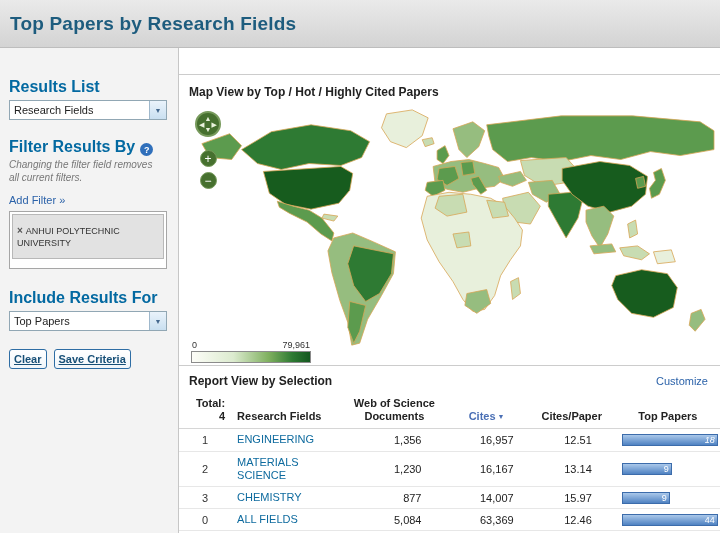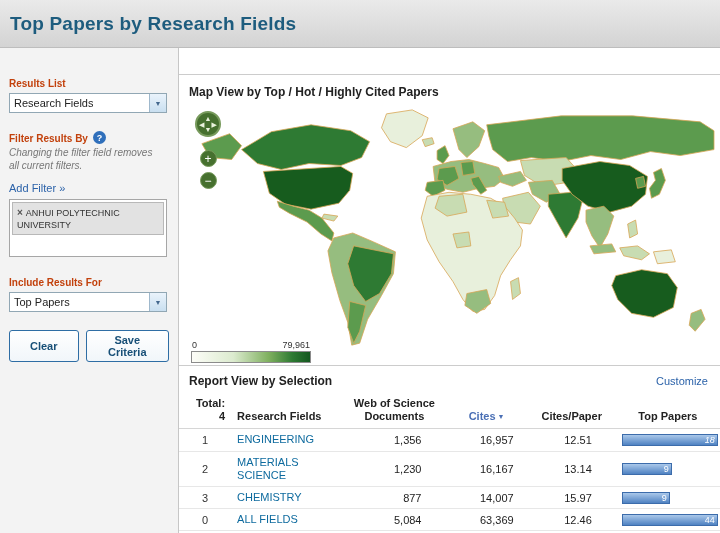--- a/index.html
+++ b/index.html
@@ -10,39 +10,39 @@
   .topbar { height:48px; background:linear-gradient(#eaeaea,#d3d3d3); border-bottom:1px solid #bdbdbd;
             display:flex; align-items:center; padding:0 10px; }
   .topbar h1 { font-size:19px; font-weight:bold; color:#1d5c7e; letter-spacing:0.2px; }
 
   
   .content { display:flex; height:485px; }
   .sidebar { width:179px; background:#f3f3f3; border-right:1px solid #c6c6c6; padding:30px 9px 0 9px; }
   .main { flex:1; background:#fff; display:flex; flex-direction:column; }
 
   
-  .side-label { font-size:10px; font-weight:bold; color:#c2410c; margin-bottom:4px; display:block; }
+  .side-label { font-size:16px; font-weight:bold; color:#0369a1; margin-bottom:4px; display:block; }
   .label-row { display:flex; align-items:flex-end; gap:5px; margin-bottom:3px; }
   .help { width:13px; height:13px; border-radius:50%; background:#2f6fbb; color:#fff; font-size:9px; font-weight:bold;
           display:inline-flex; align-items:center; justify-content:center; cursor:pointer; }
   .selectbox { width:158px; height:20px; background:#fff; border:1px solid #91a7b4; display:flex; align-items:center;
                justify-content:space-between; font-size:11px; margin-bottom:18px; cursor:pointer; }
   .sel-val { padding-left:4px; color:#222; white-space:nowrap; overflow:hidden; }
   .sel-btn { width:17px; height:18px; background:linear-gradient(#eaf3fb,#c9dff0); border-left:1px solid #9fb8cc;
              display:flex; align-items:center; justify-content:center; font-size:7px; color:#44688e; }
   .note { font-size:10px; font-style:italic; color:#777; line-height:1.25; margin:2px 0 6px 0; width:150px; }
   .link { font-size:11px; color:#2b62a9; text-decoration:none; cursor:pointer; }
   .addfilter { display:inline-block; margin:0 0 5px 0; }
   .filterbox { width:158px; height:58px; background:#fff; border:1px solid #a6a6a6; padding:2px; margin-bottom:20px; overflow:hidden; }
-  .filter-tag { background:#e2e2e2; border:1px solid #b8b8b8; font-size:9px; color:#333; padding:3px 4px; line-height:1.3;
+  .filter-tag { background:#e2e2e2; border:1px solid #b8b8b8; font-size:9px; color:#333; padding:9px 4px; line-height:1.3;
                 cursor:pointer; }
   .filter-tag .remove { font-size:10px; font-weight:bold; color:#555; margin-right:3px; cursor:pointer; }
   .btn-row { display:flex; gap:7px; margin-top:8px; }
   .btn { background:linear-gradient(#ffffff,#f1f6fa); border:1px solid #2e6da4; border-radius:3px; color:#174f77;
-         font-size:11px; font-weight:bold; padding:3px 20px; cursor:pointer; font-family:"Liberation Sans",sans-serif; }
+         font-size:11px; font-weight:bold; padding:3px 4px; cursor:pointer; font-family:"Liberation Sans",sans-serif;text-decoration:underline; }
 
   
   .main-body { margin-top:26px; border-top:1px solid #cccccc; flex:1; display:flex; flex-direction:column; }
   .map-head { display:flex; justify-content:space-between; align-items:center; padding:10px 12px 4px 10px; }
   .panel-title { font-size:12px; font-weight:bold; color:#222; }
   .hide-link { font-size:12px; color:#2b62a9; text-decoration:none; display:flex; align-items:center; gap:6px; cursor:pointer; }
   .hide-link .minus { color:#1d5c7e; font-weight:bold; font-size:13px; }
   .map-area { position:relative; height:262px; padding:2px 2px 0 2px; }
   .map-area svg { display:block; margin:0 auto; }
   .ocean { fill:#ffffff; }

